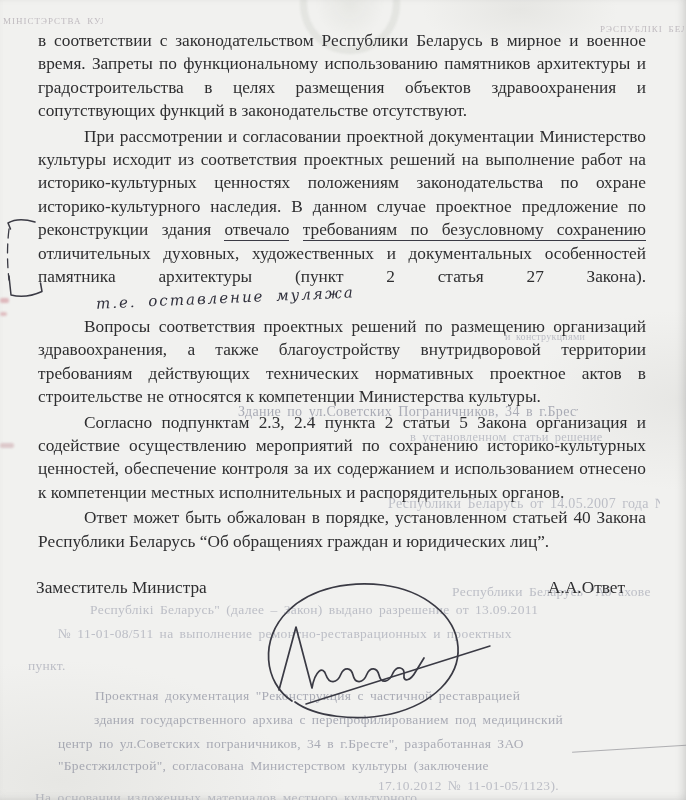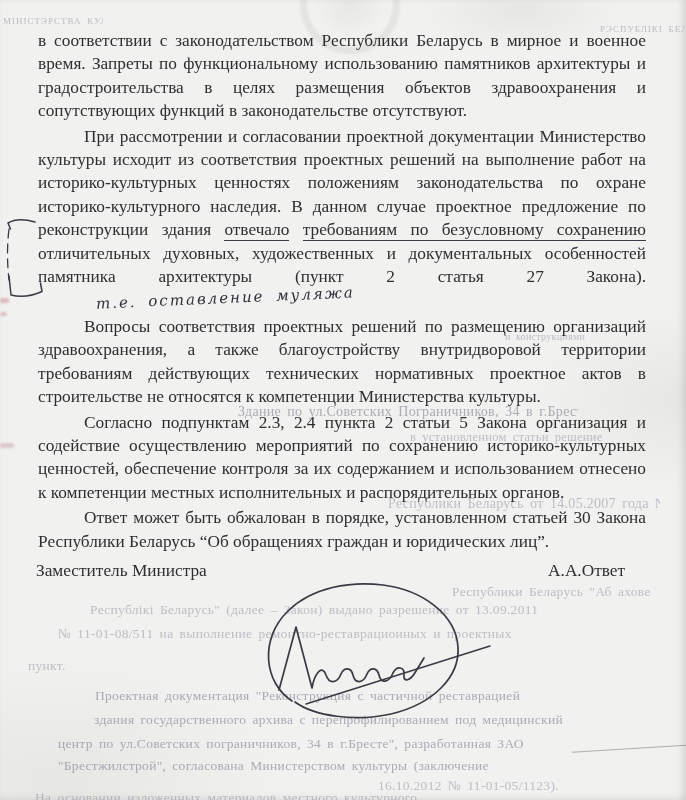--- a/index.html
+++ b/index.html
@@ -52,21 +52,21 @@
     padding-bottom:.5px;
   }
   .handwriting{
     font-family:"DejaVu Serif",serif;font-style:italic;
     font-size:15px;color:#30303c;letter-spacing:2px;word-spacing:5px;
     display:inline-block;transform:rotate(-2.5deg) translateY(-1px);
     margin-left:12px;white-space:nowrap;
   }
   .sig-row{
     display:flex;justify-content:space-between;
-    margin-top:6px;padding-right:23px;
+    margin-top:23px;padding-right:23px;
   }
   .bracket-svg{position:absolute;left:1px;top:216px;z-index:4;}
   .signature-svg{position:absolute;left:250px;top:577px;z-index:5;}
   .ink{stroke:#3a3a44;fill:none;stroke-linecap:round;stroke-linejoin:round;}
 </style>
 </head>
 <body>
 
 <div class="page">
 
@@ -79,34 +79,34 @@
     <div class="ghost" style="left:410px;top:430px;width:270px;font-size:12.5px;">в установленном статьи решение</div>
     <div class="ghost" style="left:388px;top:496px;width:272px;font-size:14px;">Республики Беларусь от 14.05.2007 года №</div>
     <div class="ghost" style="left:452px;top:584px;width:230px;">Республики Беларусь "Аб ахове</div>
     <div class="ghost" style="left:90px;top:602px;width:594px;">Республікі Беларусь" (далее – Закон) выдано разрешение от 13.09.2011</div>
     <div class="ghost" style="left:58px;top:626px;width:600px;">№ 11-01-08/511 на выполнение ремонтно-реставрационных и проектных</div>
     <div class="ghost" style="left:28px;top:658px;width:70px;">пункт.</div>
     <div class="ghost dark" style="left:95px;top:688px;width:565px;">Проектная документация "Реконструкция с частичной реставрацией</div>
     <div class="ghost dark" style="left:58px;top:712px;width:605px;margin-left:36px;">здания государственного архива с перепрофилированием под медицинский</div>
     <div class="ghost dark" style="left:58px;top:736px;width:605px;">центр по ул.Советских пограничников, 34 в г.Бресте", разработанная ЗАО</div>
     <div class="ghost dark" style="left:58px;top:758px;width:565px;">"Брестжилстрой", согласована Министерством культуры (заключение</div>
-    <div class="ghost" style="left:378px;top:778px;width:210px;">16.10.2012 № 11-01-05/1123).</div>
+    <div class="ghost" style="left:378px;top:778px;width:210px;">17.10.2012 № 11-01-05/1123).</div>
     <div class="ghost" style="left:35px;top:790px;width:560px;">На основании изложенных материалов местного культурного</div>
     <div class="smear" style="left:0;top:298px;width:9px;height:5px;background:rgba(205,130,140,.5);"></div>
     <div class="smear" style="left:0;top:312px;width:7px;height:4px;background:rgba(205,130,140,.45);"></div>
     <div class="smear" style="left:0;top:443px;width:14px;height:5px;background:rgba(190,140,148,.4);"></div>
     <div class="edge-line"></div>
   </div>
 
   <div class="content">
     <p>в соответствии с законодательством Республики Беларусь в мирное и военное время. Запреты по функциональному использованию памятников архитектуры и градостроительства в целях размещения объектов здравоохранения и сопутствующих функций в законодательстве отсутствуют.</p>
     <p class="indent"><span>При рассмотрении и согласовании проектной документации Министерство культуры исходит из соответствия проектных решений на выполнение работ на историко-культурных ценностях положениям законодательства по охране историко-культурного наследия. В данном случае проектное предложение по реконструкции здания </span><span class="hand-underline">отвечало</span><span> </span><span class="hand-underline">требованиям по безусловному сохранению</span><span> отличительных духовных, художественных и документальных особенностей памятника архитектуры (пункт 2 статья 27 Закона).</span><span class="handwriting">т.е. оставление муляжа</span></p>
     <p class="indent">Вопросы соответствия проектных решений по размещению организаций здравоохранения, а также благоустройству внутридворовой территории требованиям действующих технических нормативных проектное актов в строительстве не относятся к компетенции Министерства культуры.</p>
     <p class="indent">Согласно подпунктам 2.3, 2.4 пункта 2 статьи 5 Закона организация и содействие осуществлению мероприятий по сохранению историко-культурных ценностей, обеспечение контроля за их содержанием и использованием отнесено к компетенции местных исполнительных и распорядительных органов.</p>
-    <p class="indent">Ответ может быть обжалован в порядке, установленном статьей 30 Закона Республики Беларусь “Об обращениях граждан и юридических лиц”.</p>
+    <p class="indent">Ответ может быть обжалован в порядке, установленном статьей 40 Закона Республики Беларусь “Об обращениях граждан и юридических лиц”.</p>
 
     <div class="sig-row">
       <span>Заместитель Министра</span>
       <span>А.А.Ответ</span>
     </div>
   </div>
 
   <svg class="bracket-svg" width="46" height="88" viewBox="0 0 46 88">
     <path class="ink" stroke-width="1.5" d="M34 6 C22 2.5, 13 3.5, 7 7 L9.5 13"></path>
     <path class="ink" stroke-width="1.3" stroke-dasharray="9 6" d="M8 13 C6 30, 6 46, 8 64"></path>

